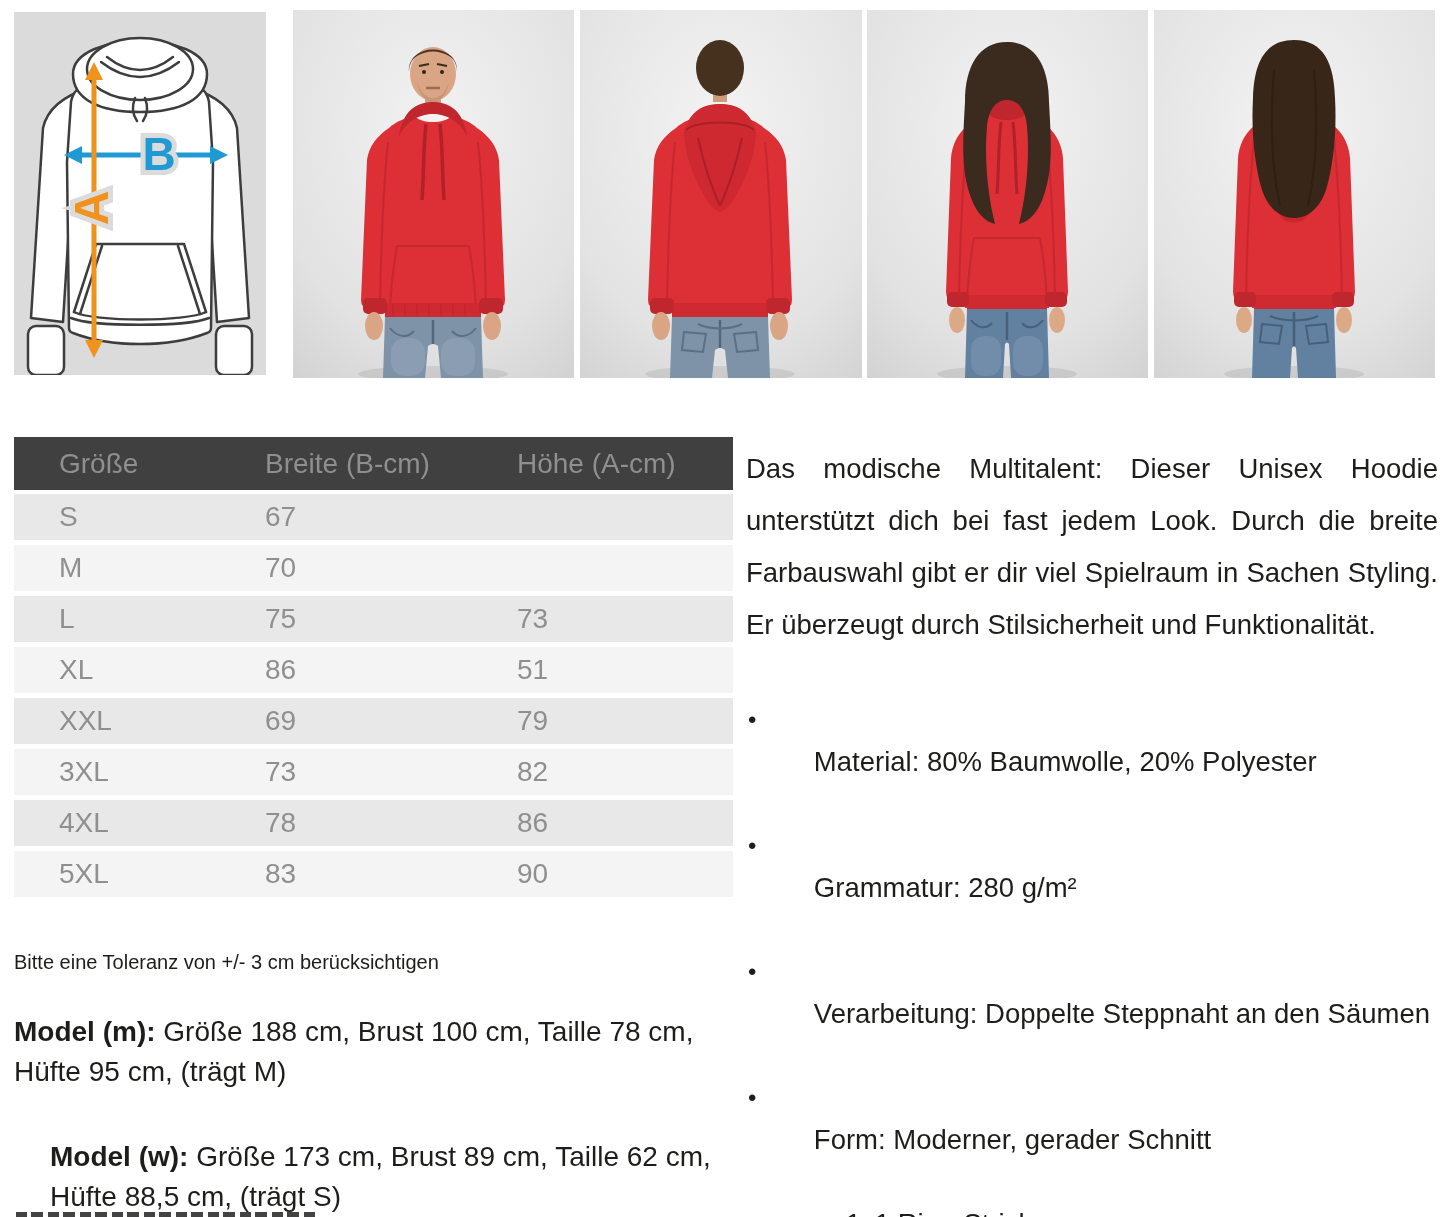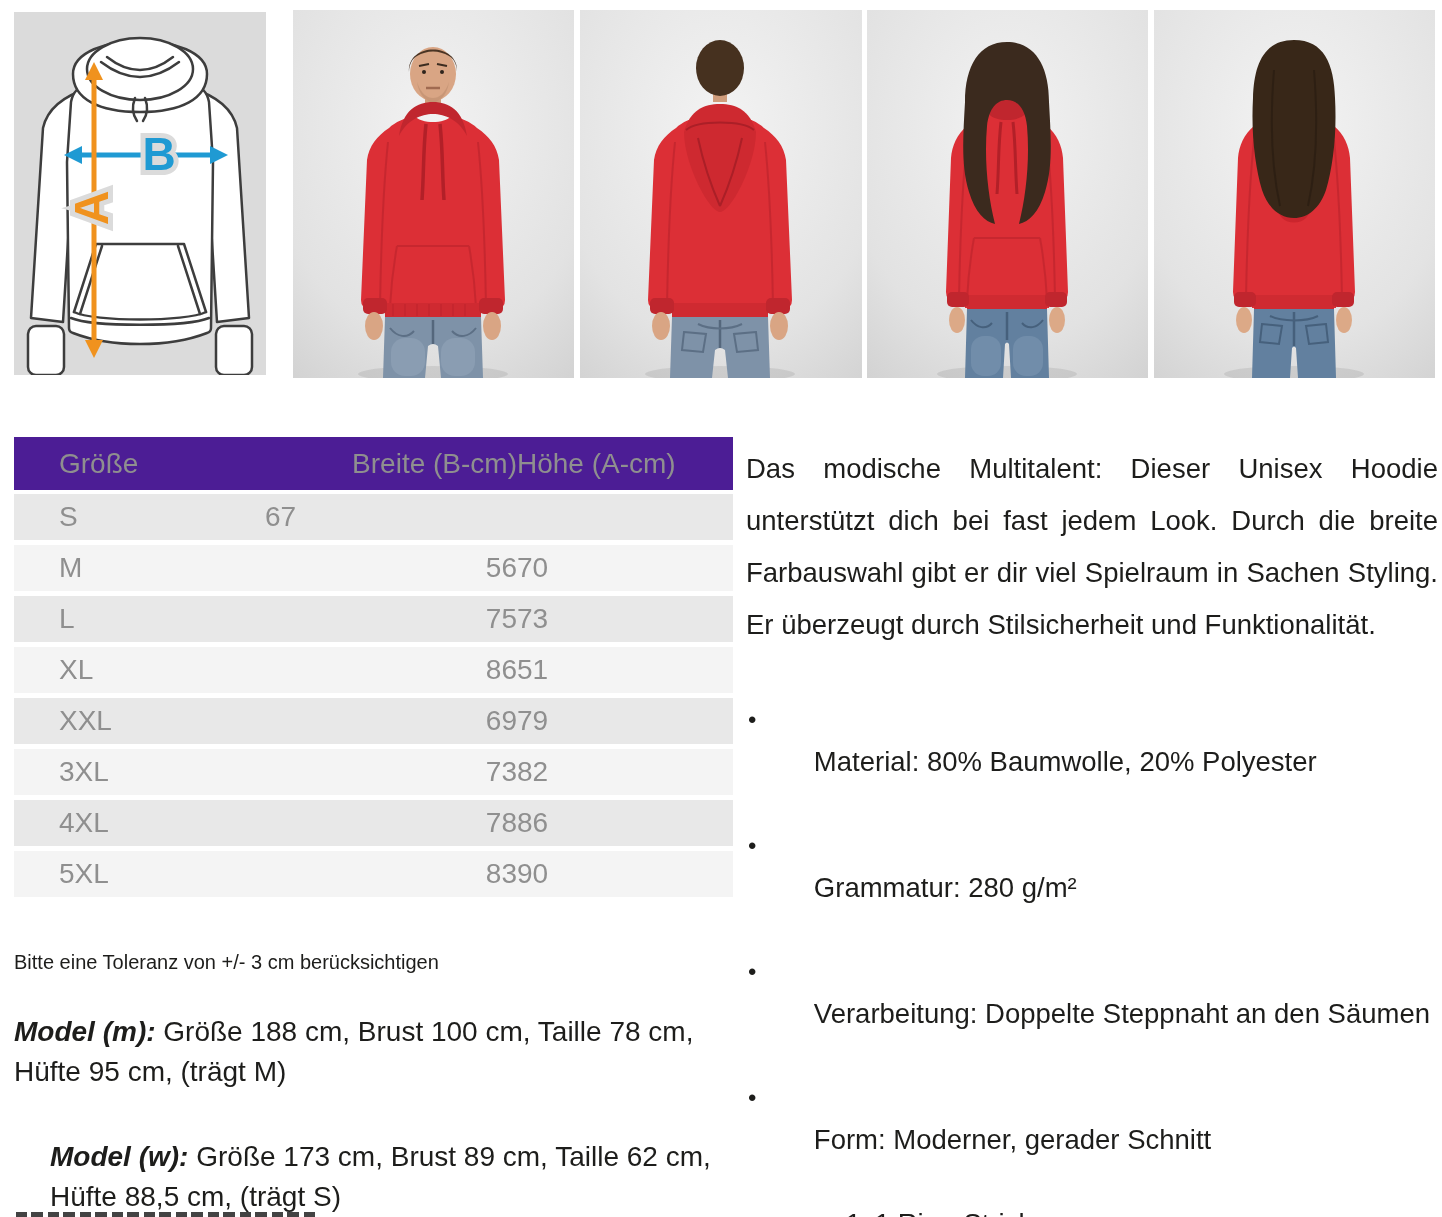--- a/index.html
+++ b/index.html
@@ -11,33 +11,33 @@
   #diagram-panel{left:14px;top:12px;width:252px;height:363px;background:#dbdbdb;}
   #photo-man-front{left:293px;}
   #photo-man-back{left:580px;width:282px;}
   #photo-woman-front{left:867px;}
   #photo-woman-back{left:1154px;}
   .panel svg{display:block;}
   svg text{font-family:"Liberation Sans",sans-serif;font-weight:bold;}
 
   
   .size-table{position:absolute;left:14px;top:437px;width:719px;font-size:28px;color:#8f8f8f;}
-  .t-head{height:53px;background:#4c1d95;margin-bottom:4px;display:flex;align-items:center;}
+  .t-head{height:53px;background:#404040;margin-bottom:4px;display:flex;align-items:center;}
   .t-row{height:46px;margin-bottom:5px;display:flex;align-items:center;background:#f4f4f4;}
   .t-row.alt{background:#e8e8e8;}
   .c1{width:251px;padding-left:45px;box-sizing:border-box;}
-  .c2{width:252px;text-align:right;}
+  .c2{width:252px;}
   .c3{flex:1;}
 
   
   .tolerance{position:absolute;left:14px;top:944px;width:712px;font-size:20px;line-height:36px;}
   .model-block{position:absolute;left:14px;width:712px;font-size:28px;line-height:40px;}
   #model-m{top:1012px;}
   #model-w{top:1137px;margin-left:36px;}
-  .model-label{font-weight:bold;font-style:italic;}
+  .model-label{font-weight:bold;}
   .cutoff-sliver{position:absolute;left:16px;top:1212px;width:302px;height:5px;opacity:.9;
     background:repeating-linear-gradient(90deg,#2e2e2e 0 11px,rgba(0,0,0,0) 11px 15px,
                #2e2e2e 15px 27px,rgba(0,0,0,0) 27px 32px);}
 
   
   .intro{position:absolute;left:746px;top:443px;width:692px;font-size:27.5px;line-height:52px;
          text-align:justify;}
   .bullets{position:absolute;left:746px;top:699px;width:694px;font-size:27.5px;}
   .b-item{position:relative;padding-left:22px;line-height:42px;white-space:pre-wrap;}
   .b-dot{position:absolute;left:2px;top:0;font-size:24px;}
@@ -244,21 +244,20 @@
       <div class="c1">Größe</div>
       <div class="c2">Breite (B-cm)</div>
       <div class="c3">Höhe (A-cm)</div>
     </div>
     <div class="t-row alt">
       <div class="c1">S</div>
       <div class="c3">67</div>
     </div>
     <div class="t-row">
       <div class="c1">M</div>
-      <div class="c2">56</div>
       <div class="c3">70</div>
     </div>
     <div class="t-row alt">
       <div class="c1">L</div>
       <div class="c2">75</div>
       <div class="c3">73</div>
     </div>
     <div class="t-row">
       <div class="c1">XL</div>
       <div class="c2">86</div>

